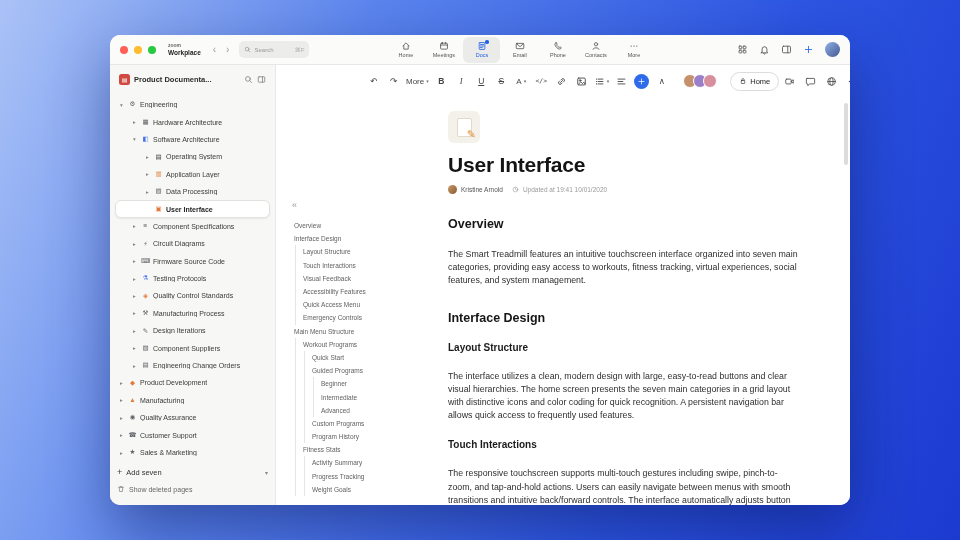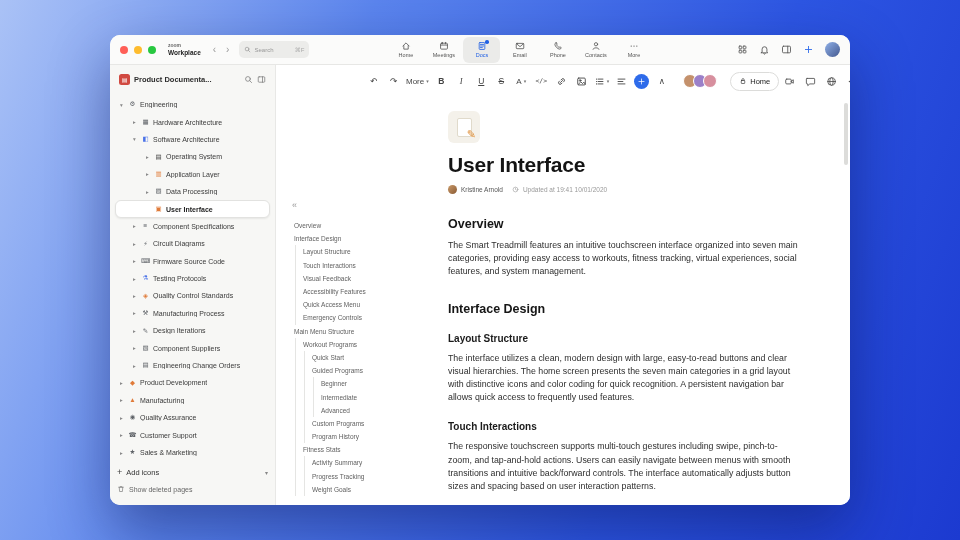--- a/index.html
+++ b/index.html
@@ -84,21 +84,21 @@
 .doc-icon .page{width:15px;height:19px;background:#fff;border:1px solid #e0dacb;border-radius:2px}
 .doc-icon .pen{position:absolute;font-size:11px;color:#e0903a;right:4px;bottom:3px;line-height:1}
 .doc-title{margin-top:10px;font-size:21px;font-weight:800;color:#141414;letter-spacing:-.2px}
 .byline{margin-top:8px;display:flex;align-items:center;gap:4px}
 .avatar-xs{width:9px;height:9px;border-radius:50%;background:linear-gradient(135deg,#c99a6a,#8a5a33)}
 .author{font-size:6.5px;color:#555}
 .byline .ic{width:7px;height:7px;color:#999;margin-left:5px}
 .updated{font-size:6.5px;color:#999}
 .blk-h2{margin-top:23px;font-size:12.5px;font-weight:700;color:#161616}
 .blk-h3{margin-top:17px;font-size:10px;font-weight:700;color:#1b1b1b}
-.blk-p{margin-top:8px;font-size:8.8px;line-height:1.5;color:#2e2e2e}
+.blk-p{margin-top:17px;font-size:8.8px;line-height:1.5;color:#2e2e2e}
 .scrollthumb{position:absolute;right:2px;top:6px;width:4px;height:62px;border-radius:2px;background:#dcdcda}
 </style>
 </head>
 <body>
 
 <div class="desktop">
   <div class="window">
 
     <div class="titlebar">
       <div class="traffic">
@@ -346,21 +346,21 @@
             </div>
             <div class="tree-row" style="padding-left: 2px;">
               <span class="chev">▸</span>
               <span class="ticon" style="color: rgb(95, 99, 104);">★</span>
               <span class="tlabel">Sales &amp; Marketing</span>
             </div>
           </div>
         <div class="sb-footer">
           <div class="add-row">
             <span class="plus">+</span>
-            <span class="lblx">Add icons</span>
+            <span class="lblx">Add seven</span>
             <span class="chev-dn">▾</span>
           </div>
           <div class="del-row">
             <span class="ic">
                 <svg viewBox="0 0 16 16">
                   <path d="M3.5 4.5h9"></path>
                   <path d="M6.5 4.5V3h3v1.5"></path>
                   <path d="M4.5 4.5l.7 8.5h5.6l.7-8.5"></path>
                 </svg>
               </span>

